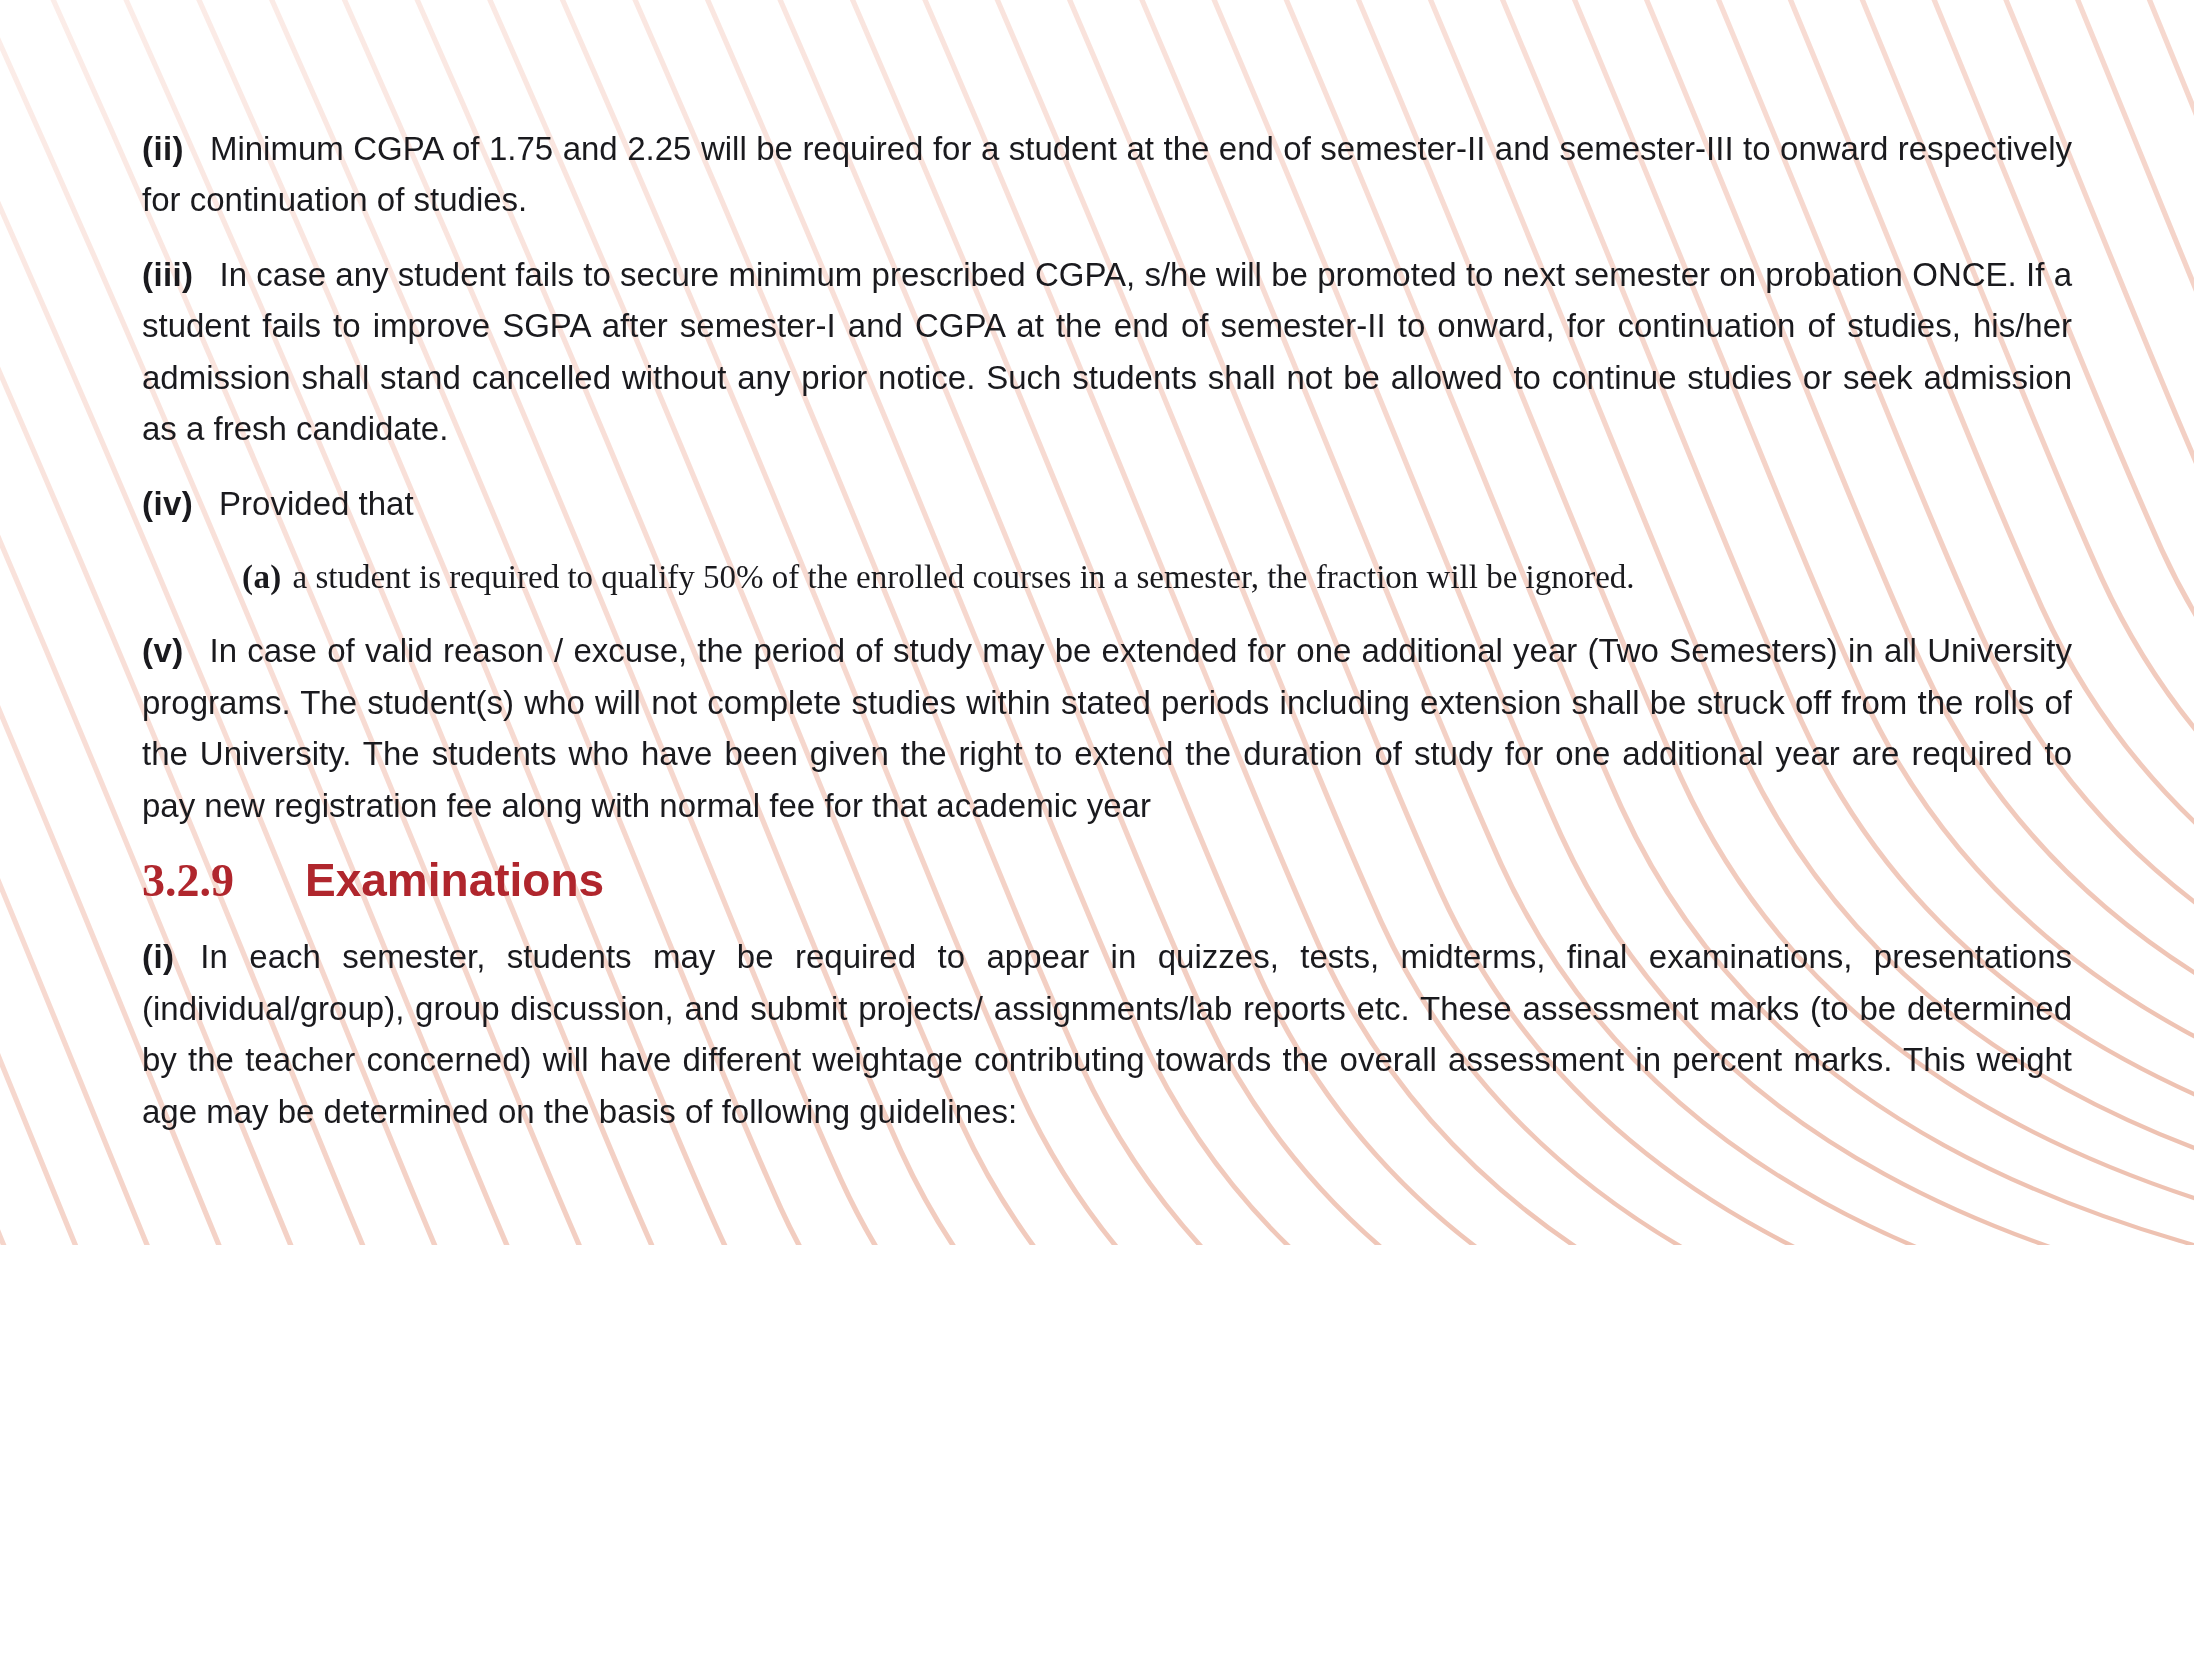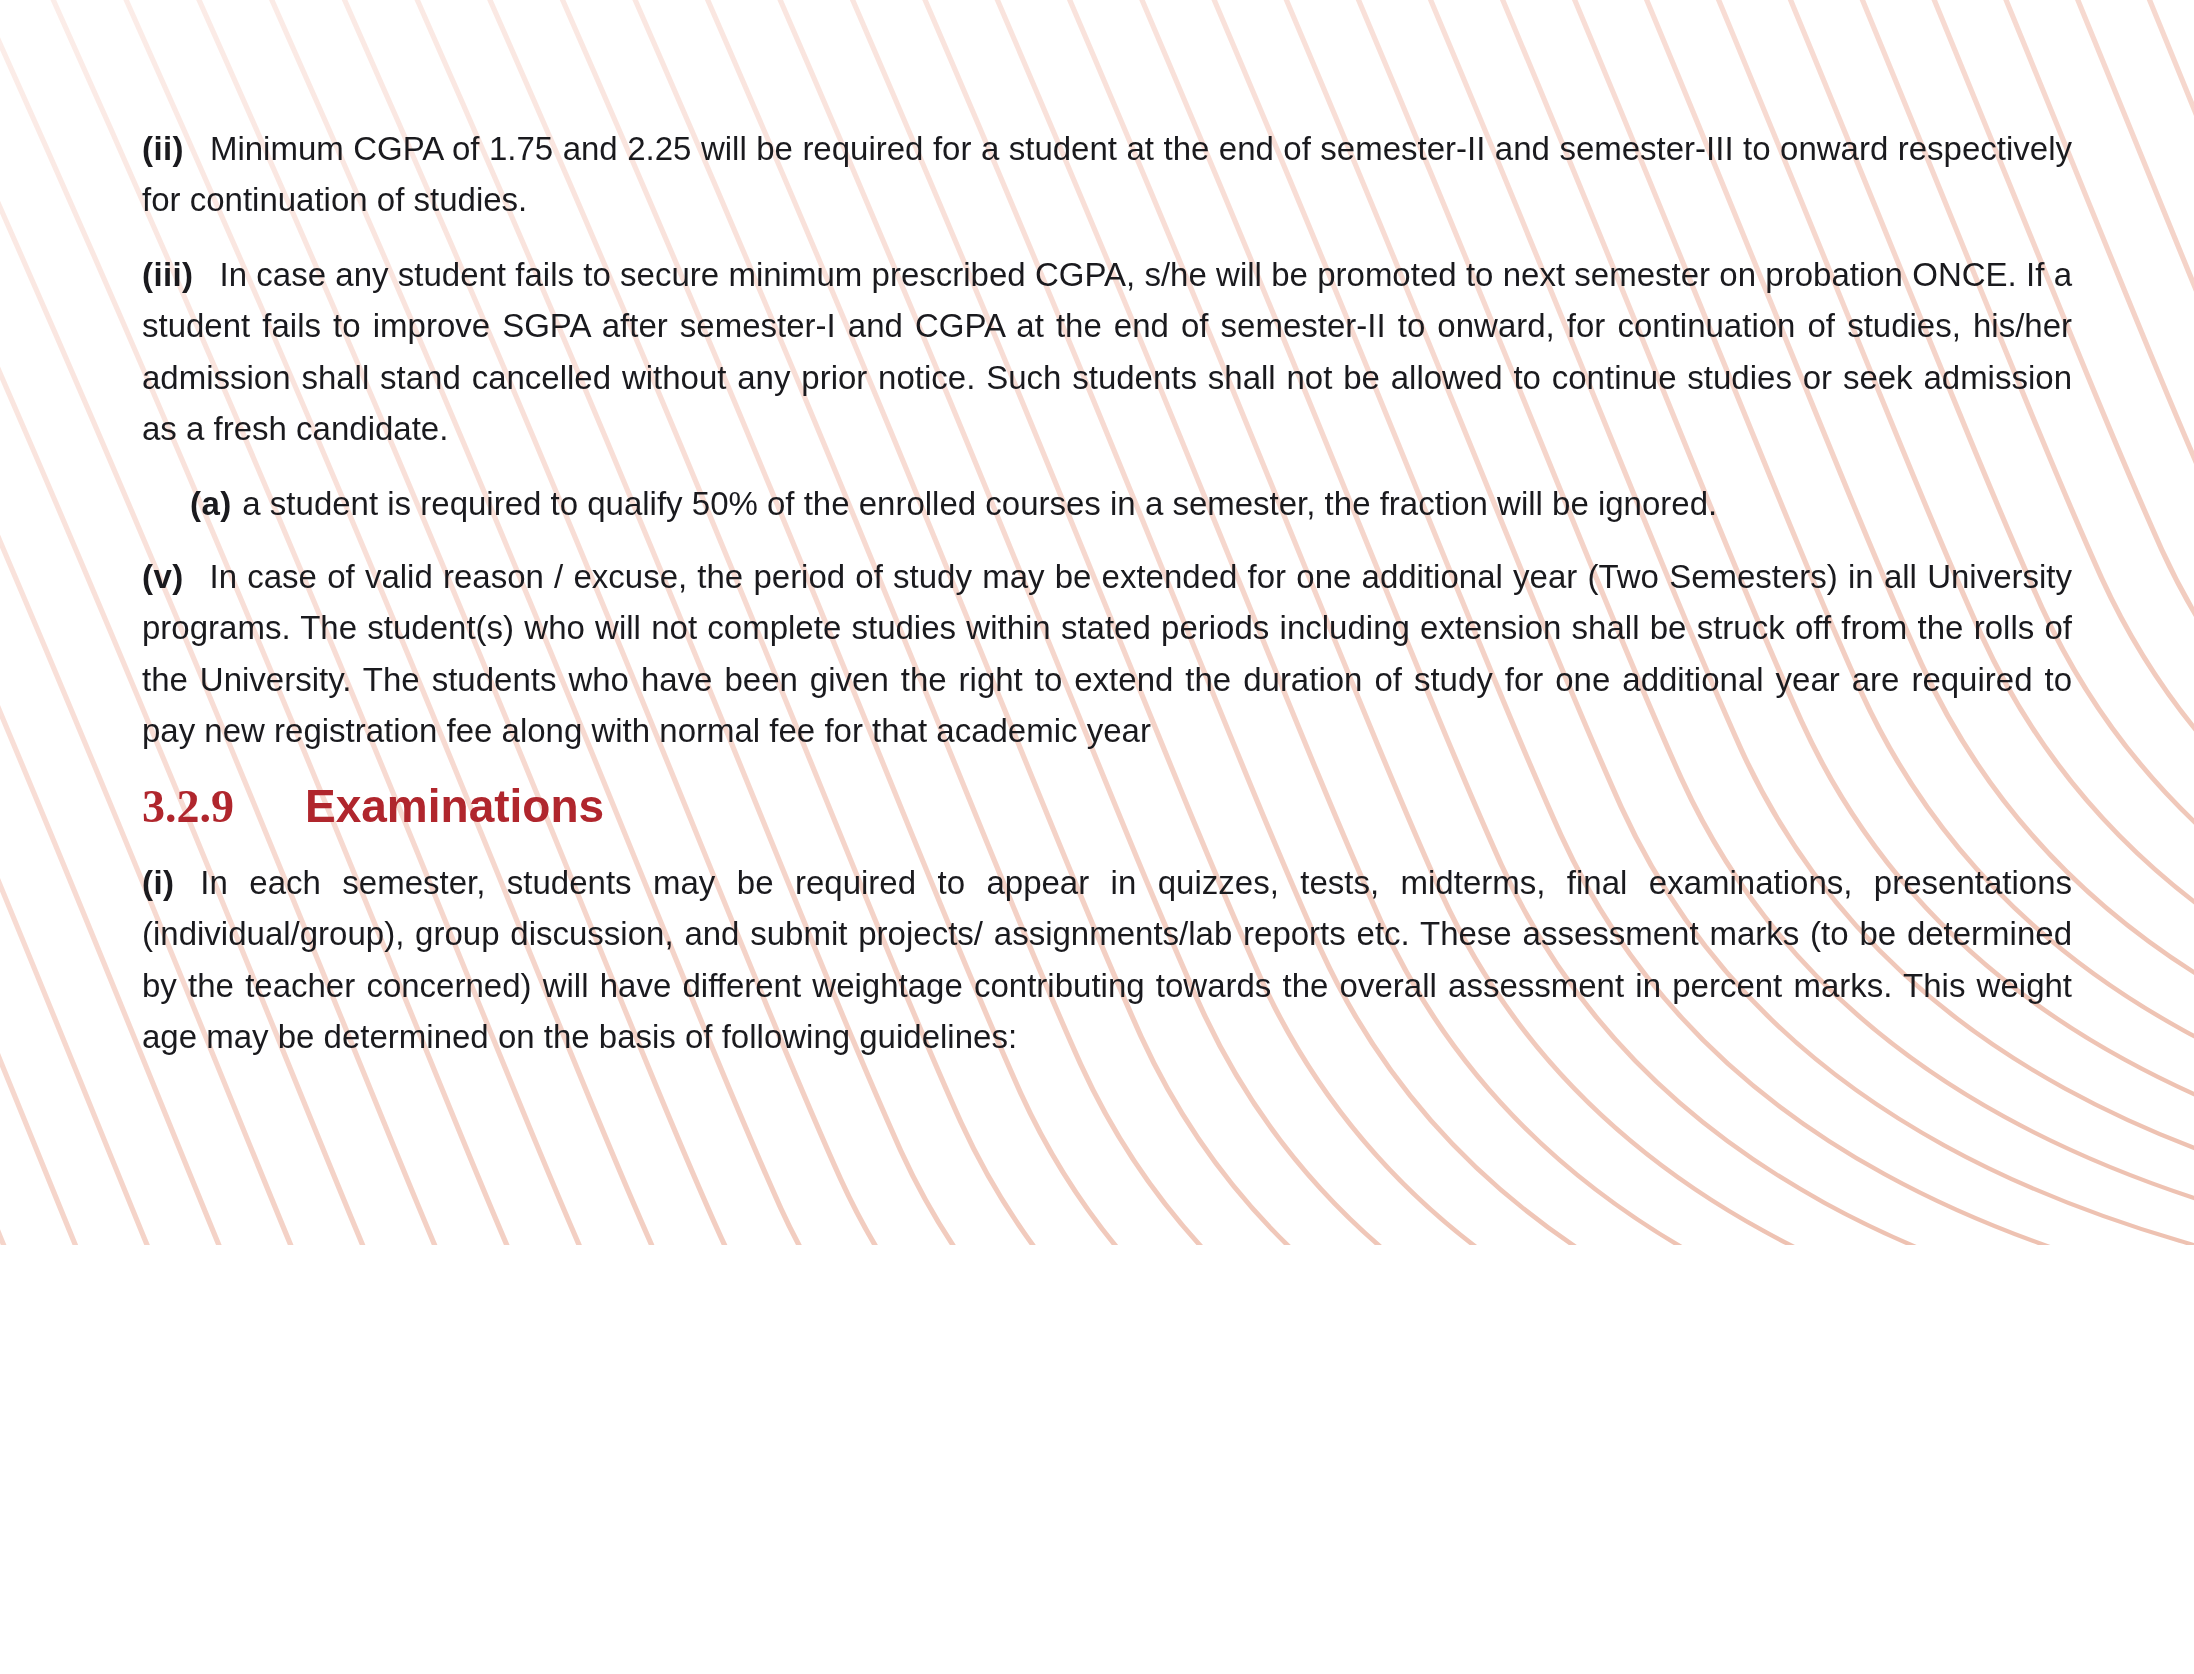--- a/index.html
+++ b/index.html
@@ -28,22 +28,23 @@
     line-height: 1.56;
     text-align: justify;
   }
   .para { margin: 0 0 23px 0; }
   .para .lbl {
     font-weight: 700;
     padding-right: 26px;
     letter-spacing: 0.4px;
   }
   .para.sub {
-    margin-left: 48px;
+    margin-left: 100px;
     margin-bottom: 21.6px;
+    font-family: Liberation Serif, serif;
   }
   .para.sub .lbl { padding-right: 10.8px; }
   .heading {
     margin: 7.7px 0 23px 0;
     font-size: 46px;
     font-weight: 700;
     line-height: 1.15;
     text-align: left;
     color: #b0262d;
   }
@@ -110,20 +111,23 @@
   <main class="content">
 
     <p class="para">
       <span class="lbl">(ii)</span><span class="txt">Minimum CGPA of 1.75 and 2.25 will be required for a student at the end of semester-II and semester-III to onward respectively for continuation of studies.</span>
     </p>
 
     <p class="para">
       <span class="lbl">(iii)</span><span class="txt">In case any student fails to secure minimum prescribed CGPA, s/he will be promoted to next semester on probation ONCE. If a student fails to improve SGPA after semester-I and CGPA at the end of semester-II to onward, for continuation of studies, his/her admission shall stand cancelled without any prior notice. Such students shall not be allowed to continue studies or seek admission as a fresh candidate.</span>
     </p>
 
+    <p class="para">
+      <span class="lbl">(iv)</span><span class="txt">Provided that</span>
+    </p>
 
     <p class="para sub">
       <span class="lbl">(a)</span><span class="txt">a student is required to qualify 50% of the enrolled courses in a semester, the fraction will be ignored.</span>
     </p>
 
 
     <p class="para">
       <span class="lbl">(v)</span><span class="txt">In case of valid reason / excuse, the period of study may be extended for one additional year (Two Semesters) in all University programs. The student(s) who will not complete studies within stated periods including extension shall be struck off from the rolls of the University. The students who have been given the right to extend the duration of study for one additional year are required to pay new registration fee along with normal fee for that academic year</span>
     </p>
 

